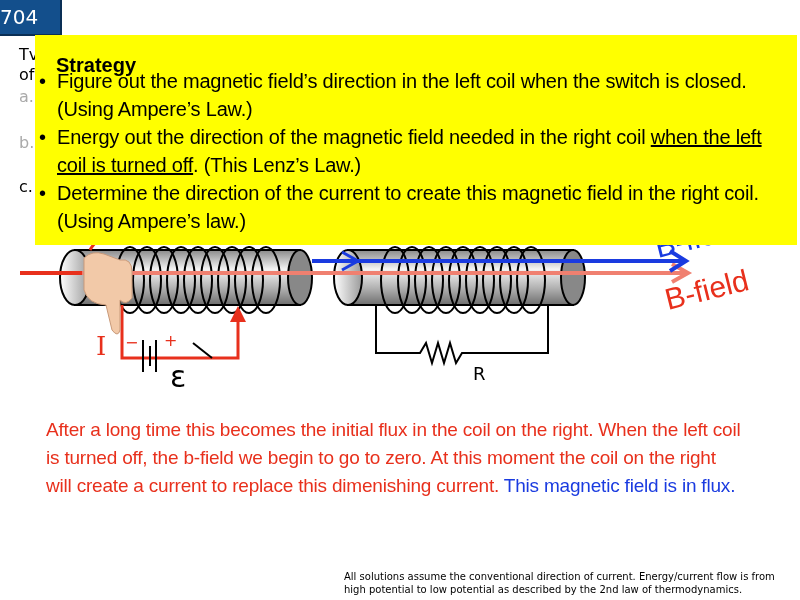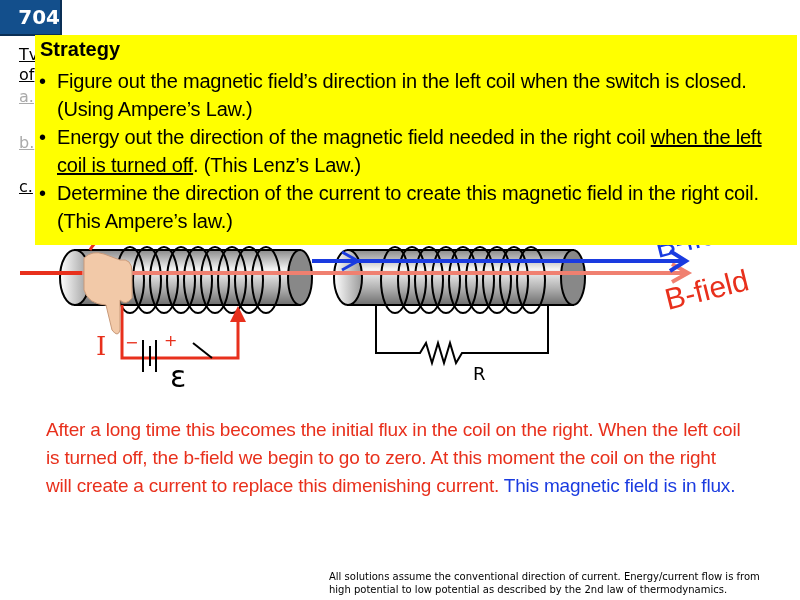--- a/index.html
+++ b/index.html
@@ -1,48 +1,48 @@
 <!DOCTYPE html>
 <html><head>
 <meta charset="utf-8">
 <style>
   html, body { margin:0; padding:0; }
   body { width:800px; height:600px; position:relative; overflow:hidden; background:#ffffff; font-family:"DejaVu Sans", sans-serif; }
-  .badge { position:absolute; left:0; top:0; width:60px; height:34px; background:#134f8c; color:#fff; font-weight:bold; font-size:20px; line-height:34px; text-align:right; border-right:2px solid #0a2f55; border-bottom:2px solid #0a2f55; }
-  .bg-q { position:absolute; left:19px; font-size:16px; color:#000; line-height:22px;text-decoration:underline; }
+  .badge { position:absolute; left:0; top:0; width:60px; height:34px; background:#134f8c; color:#fff; font-weight:normal; font-size:20px; line-height:34px; text-align:left; border-right:2px solid #0a2f55; border-bottom:2px solid #0a2f55; }
+  .bg-q { position:absolute; left:19px; font-size:16px; color:#000; line-height:22px; }
   .bg-q.gray { color:#aaaaaa; }
   .strategy { position:absolute; left:35px; top:35px; width:762px; height:210px; background:#ffff00; }
-  .strategy h2 { position:absolute; left:5px; top:3px; margin:0; font-size:20px; font-weight:bold; color:#000; font-family:"Liberation Sans", sans-serif; }
+  .strategy h2 { position:absolute; left:5px; top:3px; margin:16px; font-size:20px; font-weight:bold; color:#000; font-family:"Liberation Sans", sans-serif; }
   .strategy ul { position:absolute; left:0; top:32px; margin:0; padding:0; list-style:none; width:760px; }
   .strategy li { position:relative; padding-left:22px; font-size:20px; line-height:28px; color:#000000; font-family:"Liberation Sans", sans-serif; letter-spacing:-0.2px; }
   .strategy li.active { color:#000; }
   .strategy li::before { content:"•"; position:absolute; left:4px; top:0; }
   .strategy li .u { text-decoration:underline; }
   .diagram { position:absolute; left:0; top:245px; width:800px; height:160px; }
   .explain { position:absolute; left:46px; top:416px; width:700px; font-size:19px; line-height:28px; color:#e8301c; font-family:"Liberation Sans", sans-serif; letter-spacing:-0.2px; }
   .explain .blue { color:#1a3be0; }
-  .foot { position:absolute; left:329px; top:570px; width:450px; font-size:10px; line-height:13px; color:#000; }
+  .foot { position:absolute; left:344px; top:570px; width:450px; font-size:10px; line-height:13px; color:#000; }
 </style>
 </head>
 <body>
 
 <div class="badge">704</div>
 
 <div class="bg-q" style="top:44px;">Tv</div>
 <div class="bg-q" style="top:64px;">of</div>
 <div class="bg-q gray" style="top:86px;">a.</div>
 <div class="bg-q gray" style="top:132px;">b.</div>
 <div class="bg-q" style="top:176px;">c.</div>
 
 <div class="strategy">
   <h2>Strategy</h2>
   <ul>
     <li>Figure out the magnetic field’s direction in the left coil when the switch is closed. (Using Ampere’s Law.)</li>
     <li class="active"><span>Energy out the direction of the magnetic field needed in the right coil </span><span class="u">when the left coil is turned off</span><span>. (This Lenz’s Law.)</span></li>
-    <li>Determine the direction of the current to create this magnetic field in the right coil. (This Ampere’s law.)</li>
+    <li>Determine the direction of the current to create this magnetic field in the right coil. (Using Ampere’s law.)</li>
   </ul>
 </div>
 
 <div class="diagram">
   <svg width="800" height="160" viewBox="0 245 800 160" xmlns="http://www.w3.org/2000/svg">
     <defs>
       <linearGradient id="cyl" x1="0" y1="0" x2="0" y2="1">
         <stop offset="0" stop-color="#8a8a8a"></stop>
         <stop offset="0.35" stop-color="#f4f4f4"></stop>
         <stop offset="0.7" stop-color="#b0b0b0"></stop>

